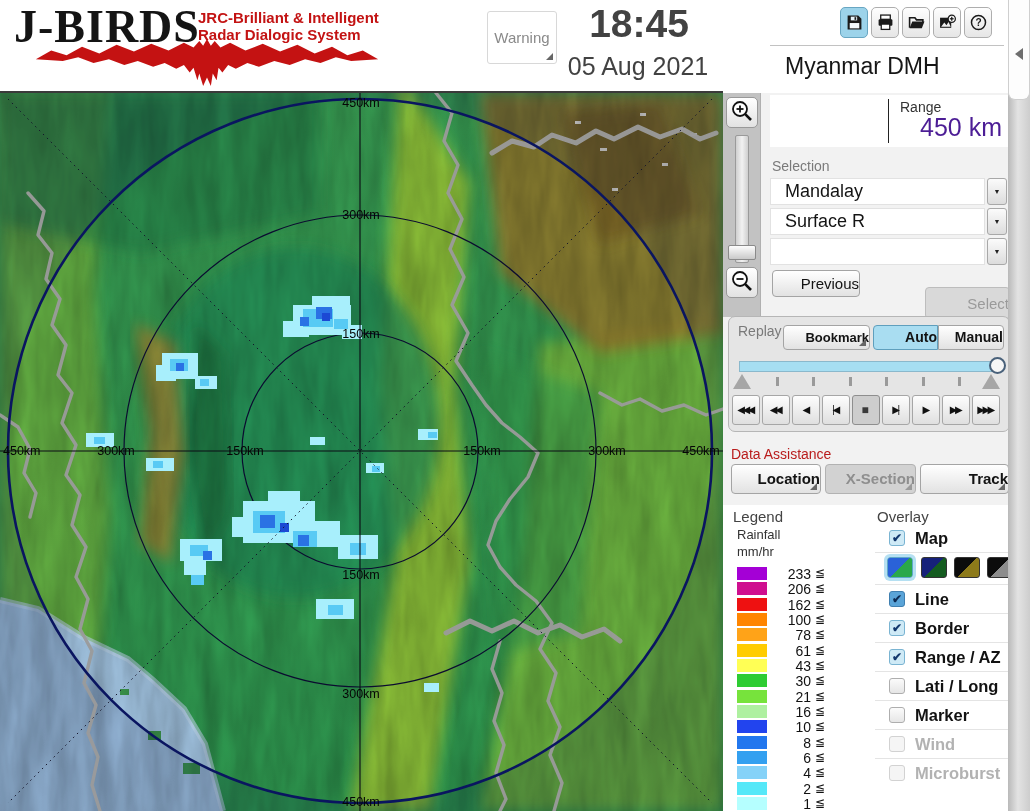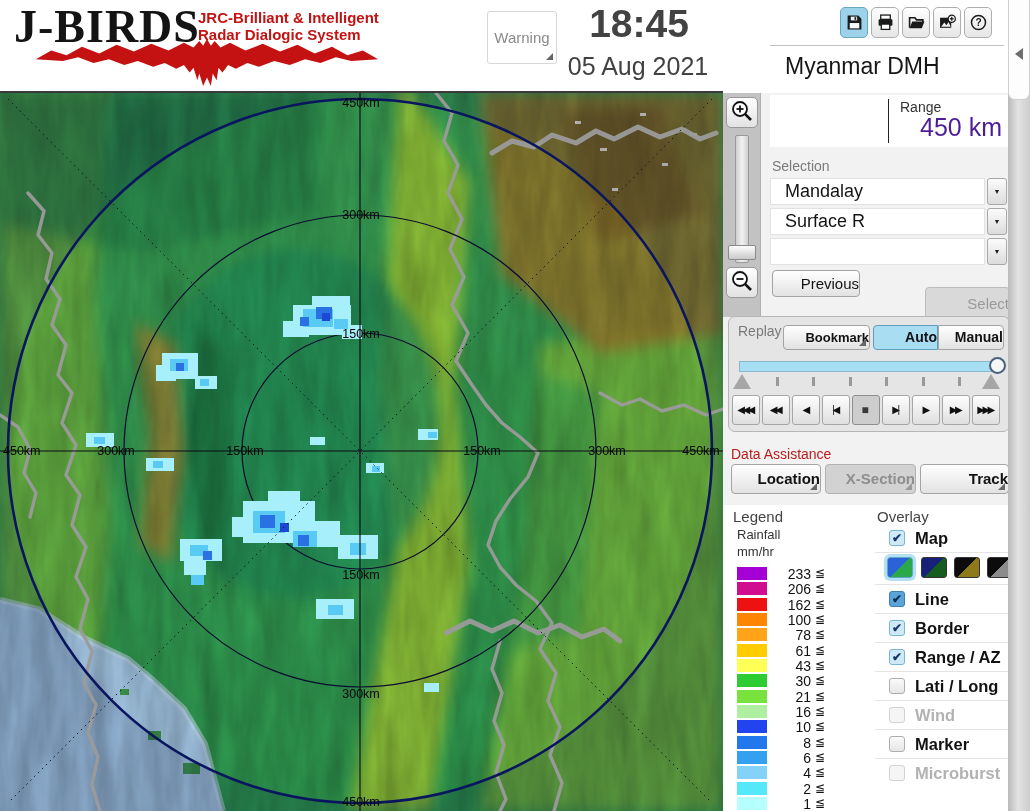--- a/index.html
+++ b/index.html
@@ -491,26 +491,26 @@
       </div>
       <div class="ov-row">
         <div class="cbx"><span>✔</span></div>
         <div class="ov-text">Range / AZ</div>
       </div>
       <div class="ov-row">
         <div class="cbx off"></div>
         <div class="ov-text">Lati / Long</div>
       </div>
       <div class="ov-row">
+        <div class="cbx off"></div>
+        <div class="ov-text">Marker</div>
+      </div>
+      <div class="ov-row">
         <div class="cbx dis"></div>
         <div class="ov-text dis">Wind</div>
-      </div>
-      <div class="ov-row">
-        <div class="cbx off"></div>
-        <div class="ov-text">Marker</div>
       </div>
       <div class="ov-row" style="border-bottom:none">
         <div class="cbx dis"></div>
         <div class="ov-text dis">Microburst</div>
       </div>
     </div>
   </aside>
 
   <div class="edge-strip">
     <div class="edge-tab">

